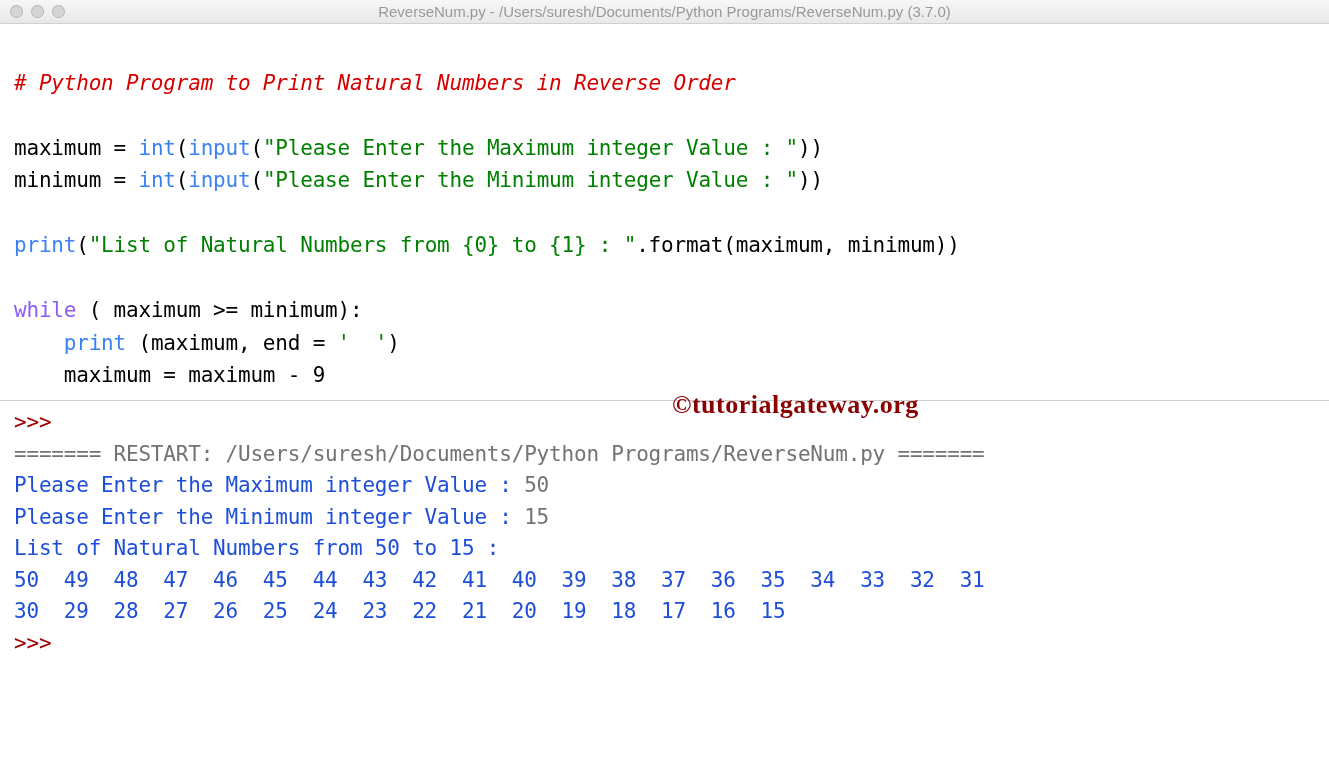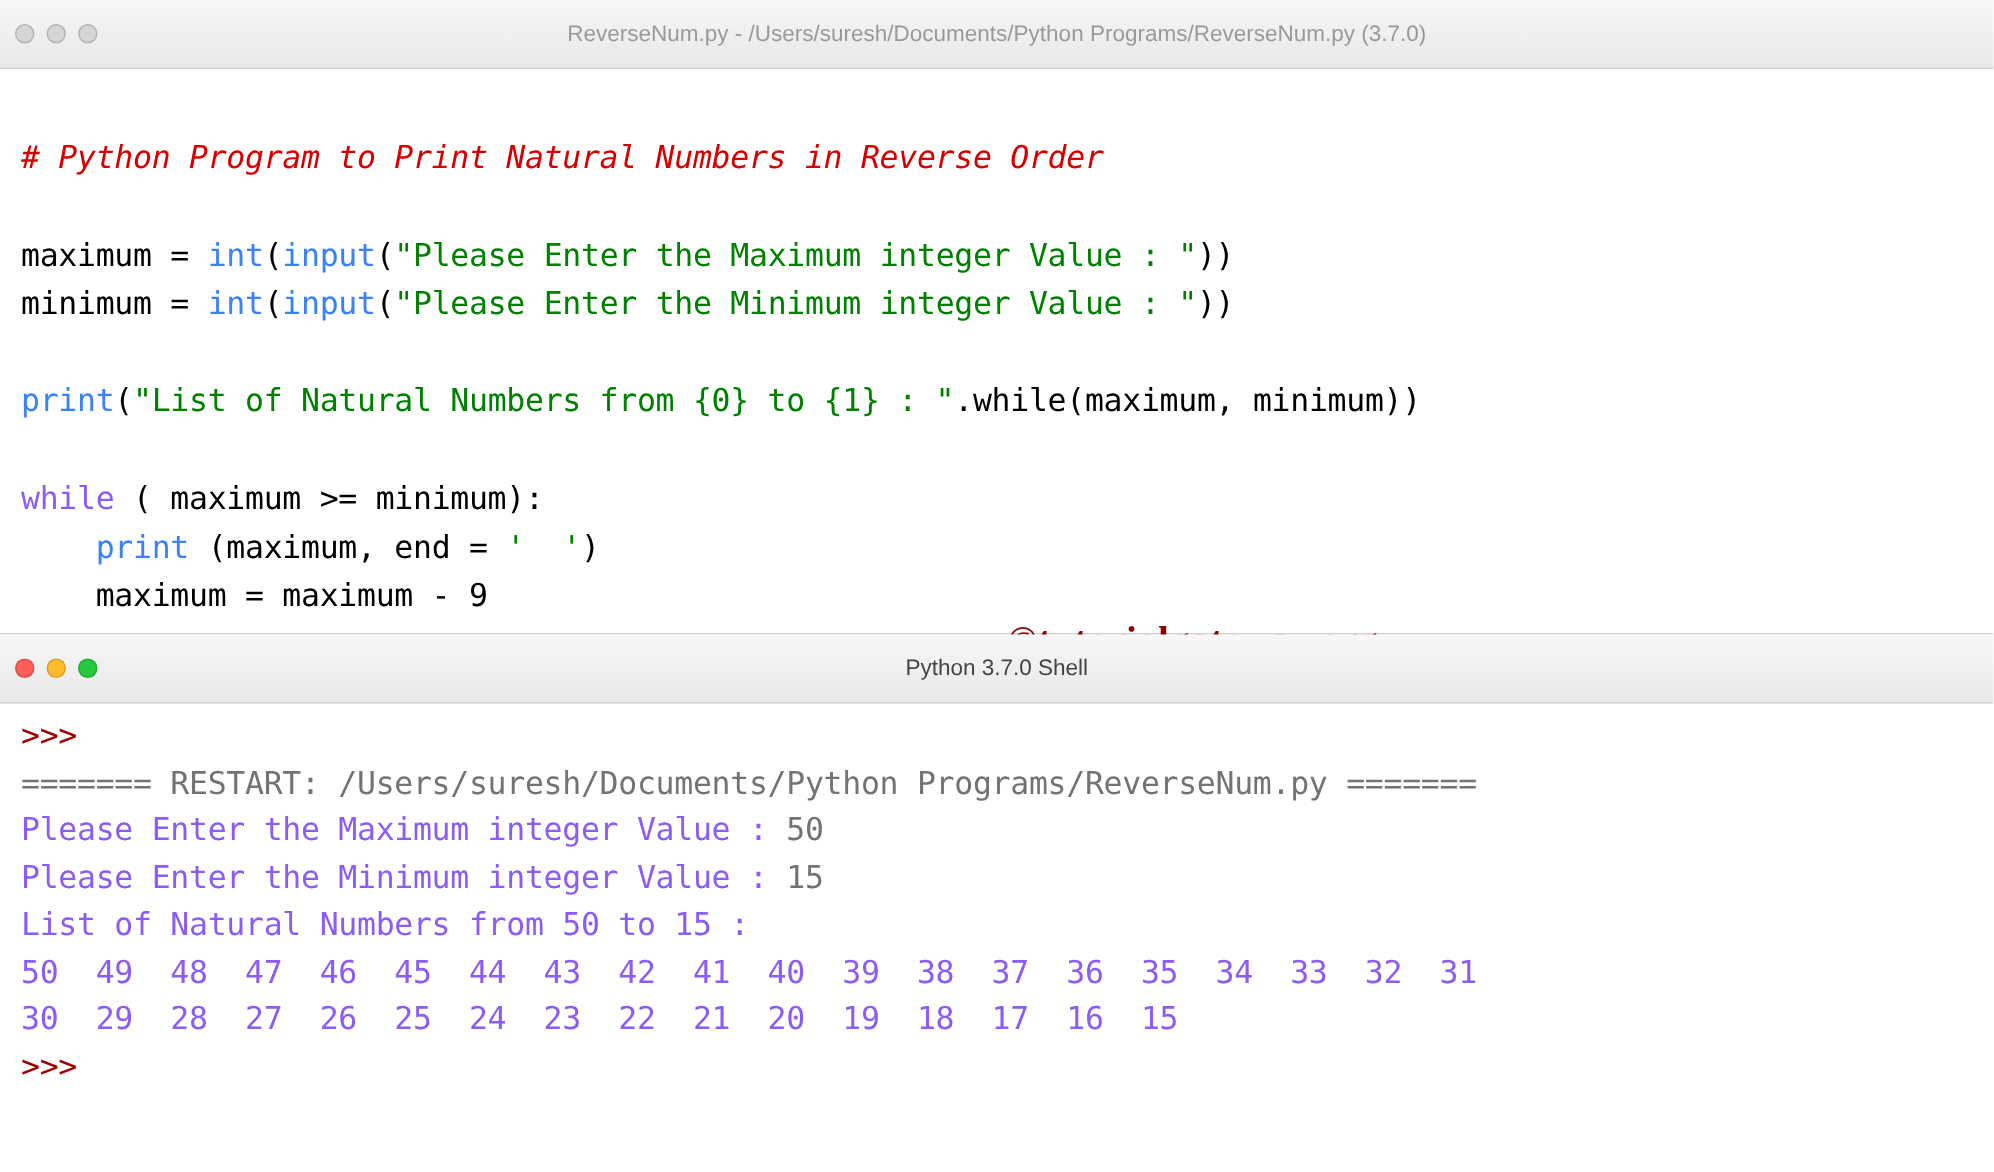--- a/index.html
+++ b/index.html
@@ -5,21 +5,21 @@
   * { margin: 0; padding: 0; box-sizing: border-box; }
   body {
     font-family: "Menlo", "Monaco", "Consolas", monospace;
     font-size: 21px;
     background: #ffffff;
     width: 1329px;
     height: 781px;
     overflow: hidden;
   }
   .titlebar {
-    height: 46px;
+    height: 24px;
     background: linear-gradient(#f7f7f7, #e8e8e8);
     border-bottom: 1px solid #d0d0d0;
     display: flex;
     align-items: center;
     padding: 0 10px;
     position: relative;
   }
   .traffic-lights {
     display: flex;
     gap: 8px;
@@ -61,21 +61,21 @@
     letter-spacing: -0.2px;
   }
   
   .c-comment { color: #d70000; font-style: italic; }          
   .c-black   { color: #000000; }
   .c-builtin { color: #3b82f6; }          
   .c-string  { color: #008000; }          
   .c-keyword { color: #8b5cf6; }          
   .c-prompt  { color: #a00000; }          
   .c-restart { color: #737373; }
-  .c-input   { color: #8b5cf6; }          
+  .c-input   { color: #1d4ed8; }          
   .c-black2  { color: #737373; }
   .watermark {
     position: absolute;
     color: #8b0000;
     font-family: Georgia, "Times New Roman", serif;
     font-size: 26px;
     font-weight: bold;
     top: 366px;
     left: 672px;
     letter-spacing: 0.5px;
@@ -94,38 +94,30 @@
   <div class="title-text">ReverseNum.py - /Users/suresh/Documents/Python Programs/ReverseNum.py (3.7.0)</div>
 </div>
 
 <div class="editor-wrap">
 <div class="editor">
 <span class="c-comment"># Python Program to Print Natural Numbers in Reverse Order</span>
 
 <span class="c-black">maximum = </span><span class="c-builtin">int</span><span class="c-black">(</span><span class="c-builtin">input</span><span class="c-black">(</span><span class="c-string">"Please Enter the Maximum integer Value : "</span><span class="c-black">))</span>
 <span class="c-black">minimum = </span><span class="c-builtin">int</span><span class="c-black">(</span><span class="c-builtin">input</span><span class="c-black">(</span><span class="c-string">"Please Enter the Minimum integer Value : "</span><span class="c-black">))</span>
 
-<span class="c-builtin">print</span><span class="c-black">(</span><span class="c-string">"List of Natural Numbers from {0} to {1} : "</span><span class="c-black">.while(maximum, minimum))</span>
+<span class="c-builtin">print</span><span class="c-black">(</span><span class="c-string">"List of Natural Numbers from {0} to {1} : "</span><span class="c-black">.format(maximum, minimum))</span>
 
 <span class="c-keyword">while</span><span class="c-black"> ( maximum &gt;= minimum):</span>
 <span class="c-black">    </span><span class="c-builtin">print</span><span class="c-black"> (maximum, end = </span><span class="c-string">'  '</span><span class="c-black">)</span>
 <span class="c-black">    maximum = maximum - 9</span>
 </div>
 <div class="watermark">©tutorialgateway.org</div>
 </div>
 
 <div class="shell-window">
-  <div class="titlebar">
-    <div class="traffic-lights">
-      <div class="light red"></div>
-      <div class="light yellow"></div>
-      <div class="light green"></div>
-    </div>
-    <div class="title-text dark">Python 3.7.0 Shell</div>
-  </div>
 
   <div class="shell"><span class="c-prompt">&gt;&gt;&gt; </span>
 <span class="c-restart">======= RESTART: /Users/suresh/Documents/Python Programs/ReverseNum.py =======</span>
 <span class="c-input">Please Enter the Maximum integer Value : </span><span class="c-black2">50</span>
 <span class="c-input">Please Enter the Minimum integer Value : </span><span class="c-black2">15</span>
 <span class="c-input">List of Natural Numbers from 50 to 15 : </span>
 <span class="c-input">50  49  48  47  46  45  44  43  42  41  40  39  38  37  36  35  34  33  32  31  </span>
 <span class="c-input">30  29  28  27  26  25  24  23  22  21  20  19  18  17  16  15  </span>
 <span class="c-prompt">&gt;&gt;&gt; </span></div>
 </div>

